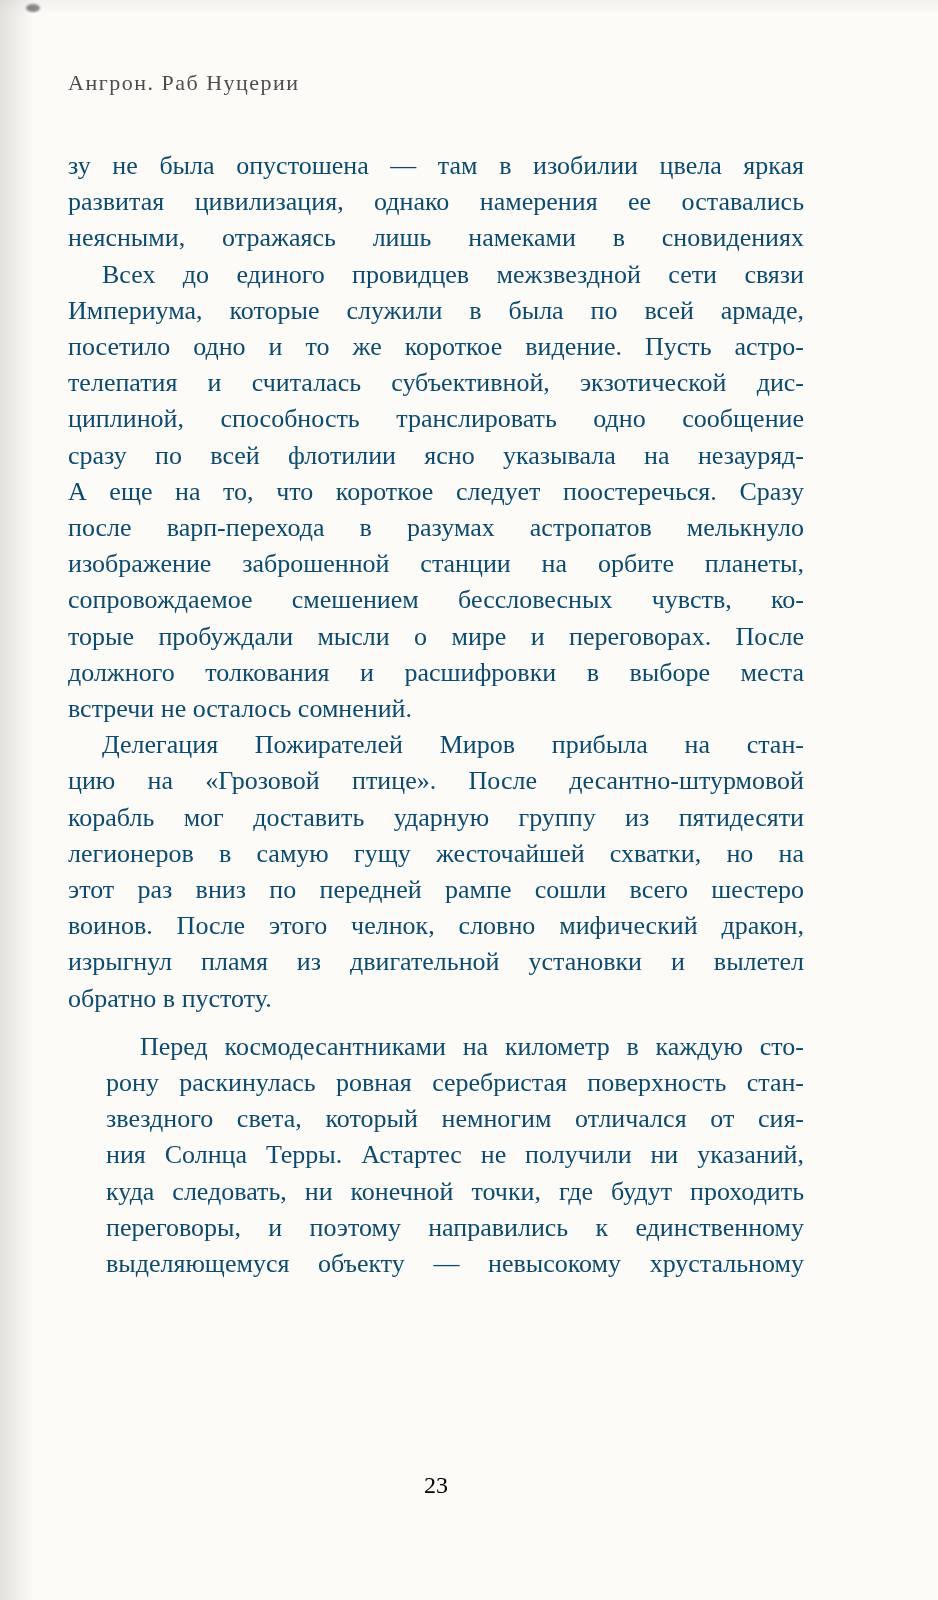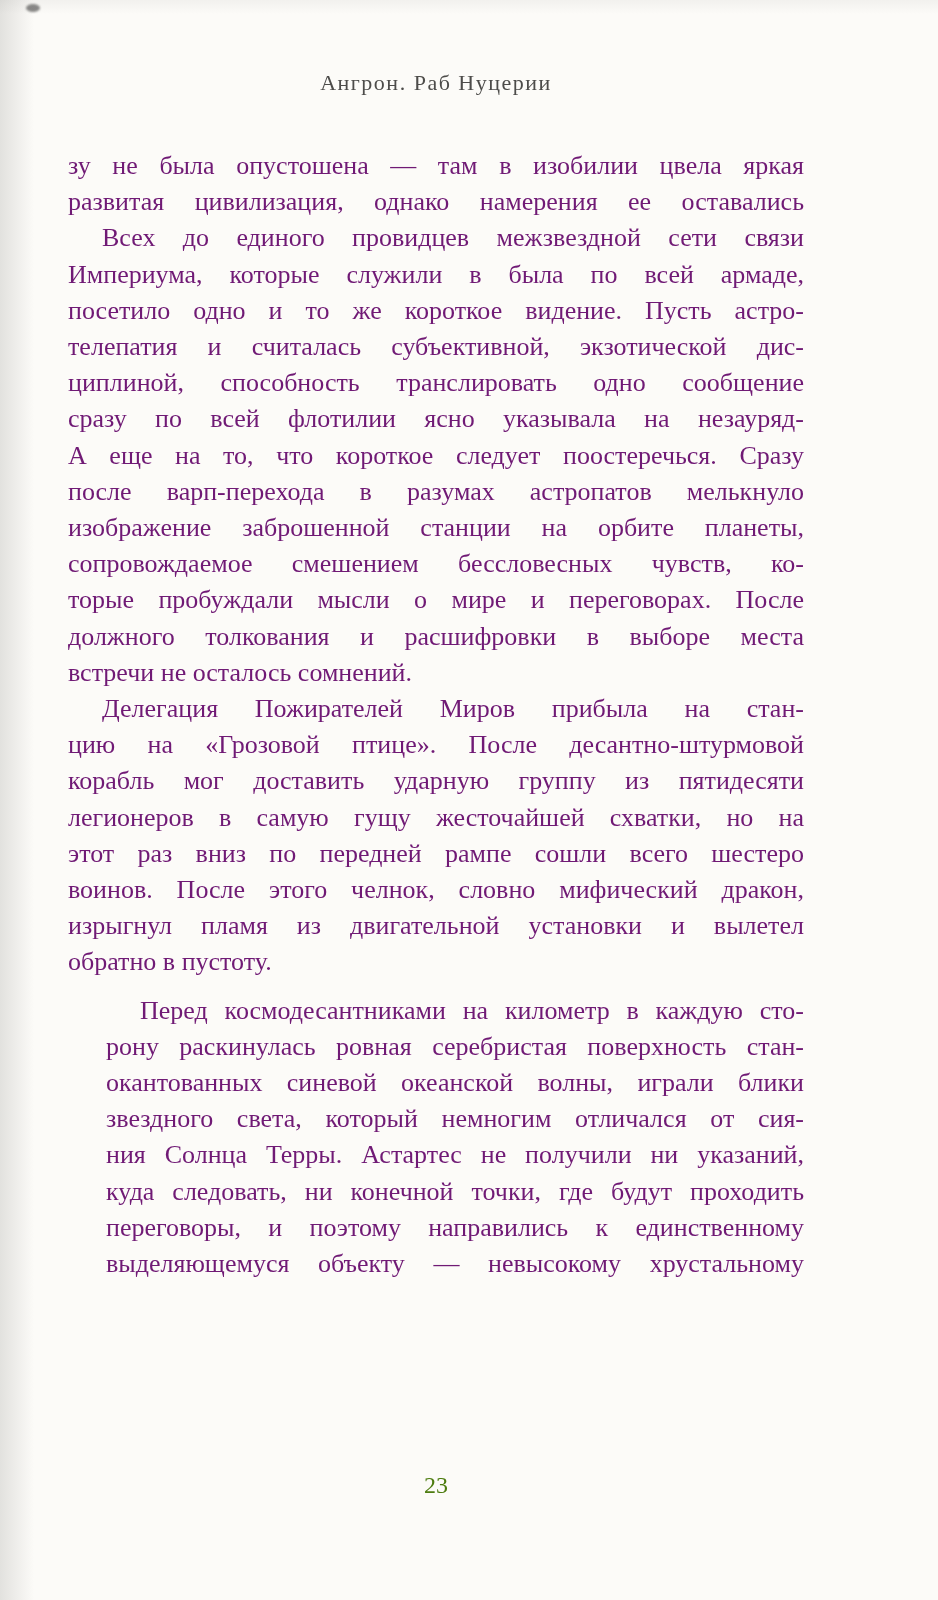--- a/index.html
+++ b/index.html
@@ -43,28 +43,27 @@
     filter: blur(1px);
   }
   .text-block {
     position: absolute;
     left: 68px;
     top: 0;
     width: 736px;
   }
   .running-header {
     margin-top: 70px;
-    text-align: center;
     font-size: 22px;
     letter-spacing: 1.5px;
     color: #4d4c4a;
   }
   .body-text {
     margin-top: 52px;
-    color: #701a75;
+    color: #0c4a6e;
     font-size: 26px;
     line-height: 36.2px;
   }
   .paragraph {
     margin: 0;
   }
   .paragraph.space-before {
     margin-top: 12px;
     margin-left: 38px;
   }
@@ -79,34 +78,35 @@
   .line.last-left {
     text-align-last: left;
   }
   .page-number {
     position: absolute;
     left: 68px;
     width: 736px;
     top: 1472px;
     text-align: center;
     font-size: 24px;
-    color: #4d7c0f;
+    color: #000000;
   }
 </style>
 </head>
 <body>
 
 <div class="scan-page">
   <div class="corner-speck"></div>
   <div class="text-block">
     <div class="running-header">Ангрон. Раб Нуцерии</div>
     <div class="body-text">
         <div class="paragraph">
           <div class="line">зу не была опустошена — там в изобилии цвела яркая</div>
           <div class="line">развитая цивилизация, однако намерения ее оставались</div>
+          <div class="line">неясными, отражаясь лишь намеками в сновидениях</div>
         </div>
         <div class="paragraph">
           <div class="line indent">Всех до единого провидцев межзвездной сети связи</div>
           <div class="line">Империума, которые служили в была по всей армаде,</div>
           <div class="line">посетило одно и то же короткое видение. Пусть астро-</div>
           <div class="line">телепатия и считалась субъективной, экзотической дис-</div>
           <div class="line">циплиной, способность транслировать одно сообщение</div>
           <div class="line">сразу по всей флотилии ясно указывала на незауряд-</div>
           <div class="line">А еще на то, что короткое следует поостеречься. Сразу</div>
           <div class="line">после варп-перехода в разумах астропатов мелькнуло</div>
@@ -122,21 +122,20 @@
           <div class="line">корабль мог доставить ударную группу из пятидесяти</div>
           <div class="line">легионеров в самую гущу жесточайшей схватки, но на</div>
           <div class="line">этот раз вниз по передней рампе сошли всего шестеро</div>
           <div class="line">воинов. После этого челнок, словно мифический дракон,</div>
           <div class="line">изрыгнул пламя из двигательной установки и вылетел</div>
           <div class="line last-left">обратно в пустоту.</div>
         </div>
         <div class="paragraph space-before">
           <div class="line indent">Перед космодесантниками на километр в каждую сто-</div>
           <div class="line">рону раскинулась ровная серебристая поверхность стан-</div>
-          <div class="line">окантованных синевой океанской волны, играли блики</div>
           <div class="line">звездного света, который немногим отличался от сия-</div>
           <div class="line">ния Солнца Терры. Астартес не получили ни указаний,</div>
           <div class="line">куда следовать, ни конечной точки, где будут проходить</div>
           <div class="line">переговоры, и поэтому направились к единственному</div>
           <div class="line">выделяющемуся объекту — невысокому хрустальному</div>
         </div>
       </div>
   </div>
   <div class="page-number">23</div>
   <div class="edge-shadow-left"></div>

